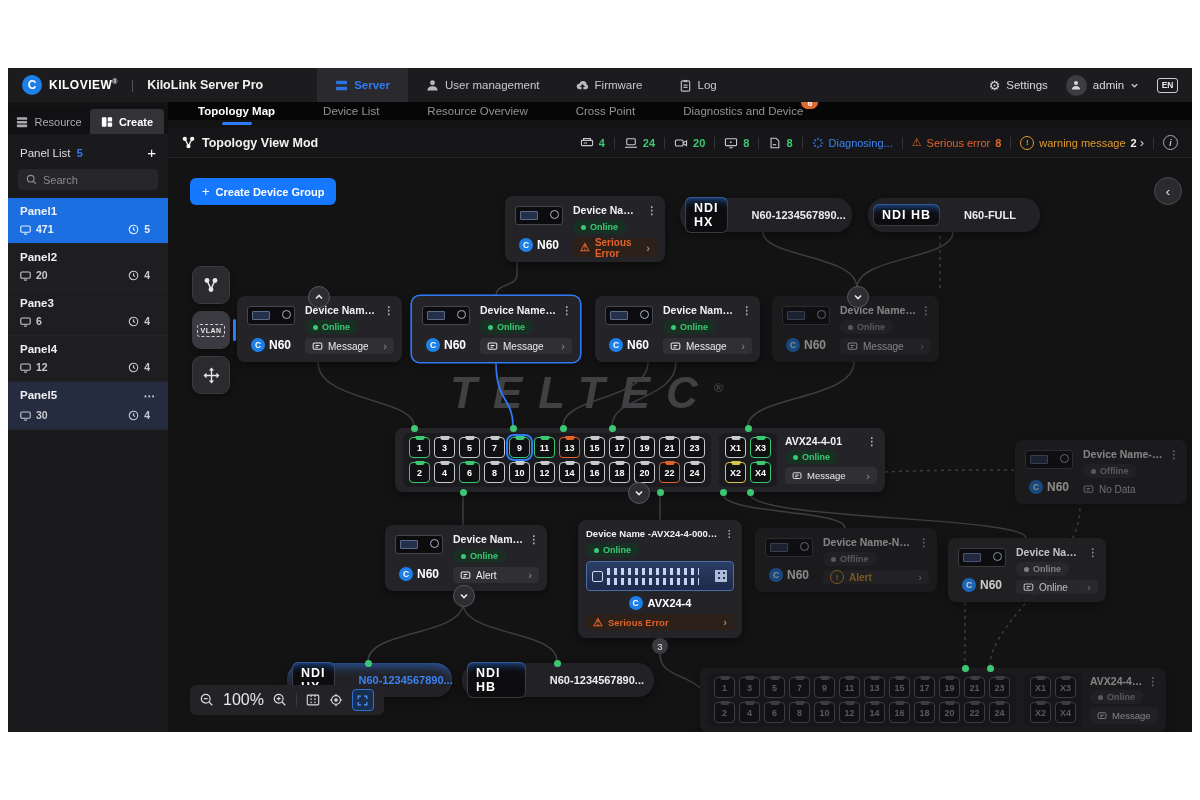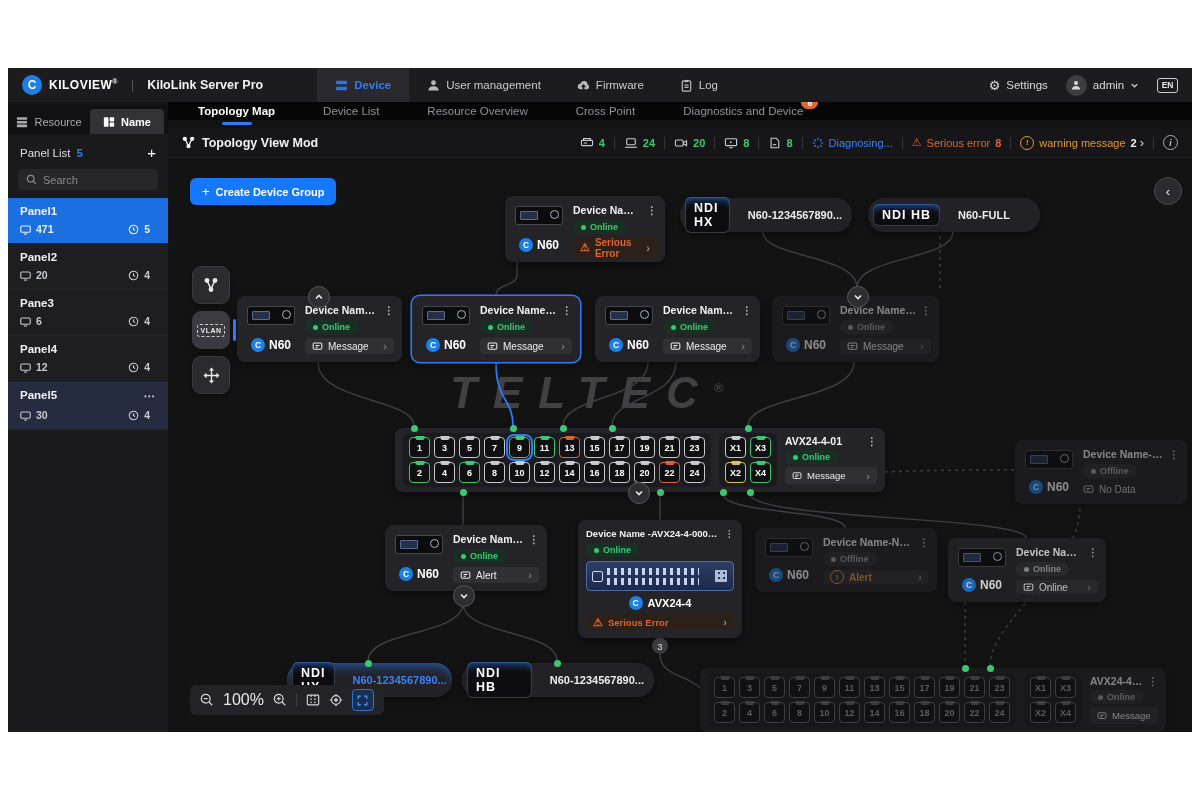--- a/index.html
+++ b/index.html
@@ -106,21 +106,21 @@
   .pill.on .pd{background:#3cc873;}
   .pill.off{background:#303034;color:#9ba0a6;}
   .pill.off .pd{background:#9ba0a6;}
   .msg-row{display:flex;align-items:center;gap:5px;background:#2f2f34;border-radius:4px;height:19px;padding:0 7px;font-size:10px;color:#ececef;cursor:pointer;}
   .msg-row .arr{margin-left:auto;color:#8f8f95;font-size:11px;}
   .msg-row.err{background:#2d2018;color:#e0632e;font-weight:600;}
   .msg-row.warn{background:#2f2f34;color:#e09a2e;font-weight:600;}
   .msg-row.plain{background:transparent;padding-left:0;}
   .warn-tri{color:#e0632e;font-size:11px;}
   
-  .ndi-card{position:absolute;background:#222226;border-radius:16px;display:flex;align-items:center;gap:18px;padding:4px 10px 4px 5px;box-shadow:0 3px 10px rgba(0,0,0,.45);box-sizing:border-box;height:34px;}
+  .ndi-card{position:absolute;background:#222226;border-radius:16px;display:flex;align-items:center;gap:24px;padding:4px 10px 4px 5px;box-shadow:0 3px 10px rgba(0,0,0,.45);box-sizing:border-box;height:34px;}
   .ndi-card.glow{box-shadow:inset 0 10px 14px -10px rgba(47,123,245,.95),0 3px 10px rgba(0,0,0,.45);}
   .ndi-badge{background:#0d0d10;border-radius:6px;padding:4px 9px;color:#fff;font-weight:800;font-size:12.5px;letter-spacing:1px;box-shadow:inset 0 8px 10px -7px rgba(47,123,245,.85),inset 0 0 0 1px #3a3a40;}
   .ndi-label{font-size:11px;font-weight:700;color:#ececef;white-space:nowrap;}
   .ndi-label.blue{color:#3b82f6;}
   
   .sw-panel{position:absolute;background:#242428;border-radius:8px;display:flex;gap:8px;padding:5px 8px;box-sizing:border-box;box-shadow:0 3px 10px rgba(0,0,0,.45);}
   .ports-box{background:#1b1b1f;border-radius:6px;padding:4px 6px;display:grid;grid-template-rows:repeat(2,21px);grid-auto-flow:column;grid-auto-columns:21px;gap:4px;}
   .port{position:relative;width:21px;height:21px;box-sizing:border-box;border:1.6px solid var(--c,#c6cacd);border-radius:4px;background:#101013;color:#fff;font-size:9px;font-weight:700;display:flex;align-items:center;justify-content:center;cursor:pointer;}
   .port::before{content:"";position:absolute;top:-1.6px;left:50%;transform:translateX(-50%);width:9px;height:3.6px;background:var(--c,#c6cacd);border-radius:0 0 2px 2px;}
   .s-on{--c:#3cc873;}
@@ -181,21 +181,21 @@
       <span class="brand-name"><span>KILOVIEW</span><span class="brand-reg">®</span></span>
       <span class="brand-div">|</span>
       <span class="product">KiloLink Server Pro</span>
     </div>
     <nav id="top-tabs">
       <div class="top-tab active">
         <svg width="13" height="13" viewBox="0 0 14 14" fill="currentColor">
               <rect x="1" y="2" width="12" height="3.6" rx="1"></rect>
               <rect x="1" y="8.4" width="12" height="3.6" rx="1"></rect>
             </svg>
-        <span>Device</span>
+        <span>Server</span>
       </div>
       <div class="top-tab">
         <svg width="13" height="13" viewBox="0 0 14 14" fill="currentColor">
               <circle cx="7" cy="4" r="2.6"></circle>
               <path d="M1.5 12.5c0-3 2.5-4.6 5.5-4.6s5.5 1.6 5.5 4.6z"></path>
             </svg>
         <span>User management</span>
       </div>
       <div class="top-tab">
         <svg width="13" height="13" viewBox="0 0 14 14" fill="currentColor">
@@ -329,21 +329,21 @@
               <rect x="1" y="10" width="12" height="3" rx="0.8"></rect>
             </svg>
         <span>Resource</span>
       </div>
       <div class="side-tab active">
         <svg width="12" height="12" viewBox="0 0 14 14" fill="currentColor">
               <rect x="1" y="1.5" width="5.4" height="11" rx="0.8"></rect>
               <rect x="7.8" y="1.5" width="5.2" height="5" rx="0.8"></rect>
               <rect x="7.8" y="7.7" width="5.2" height="4.8" rx="0.8"></rect>
             </svg>
-        <span>Name</span>
+        <span>Create</span>
       </div>
     </div>
     <div class="pl-head">
       <span>Panel List</span>
       <span class="pl-count">5</span>
       <span class="pl-plus">+</span>
     </div>
     <div class="search">
       <svg width="11" height="11" viewBox="0 0 14 14" fill="none" stroke="#8a8a8f" stroke-width="1.5">
             <circle cx="6" cy="6" r="4.2"></circle>

